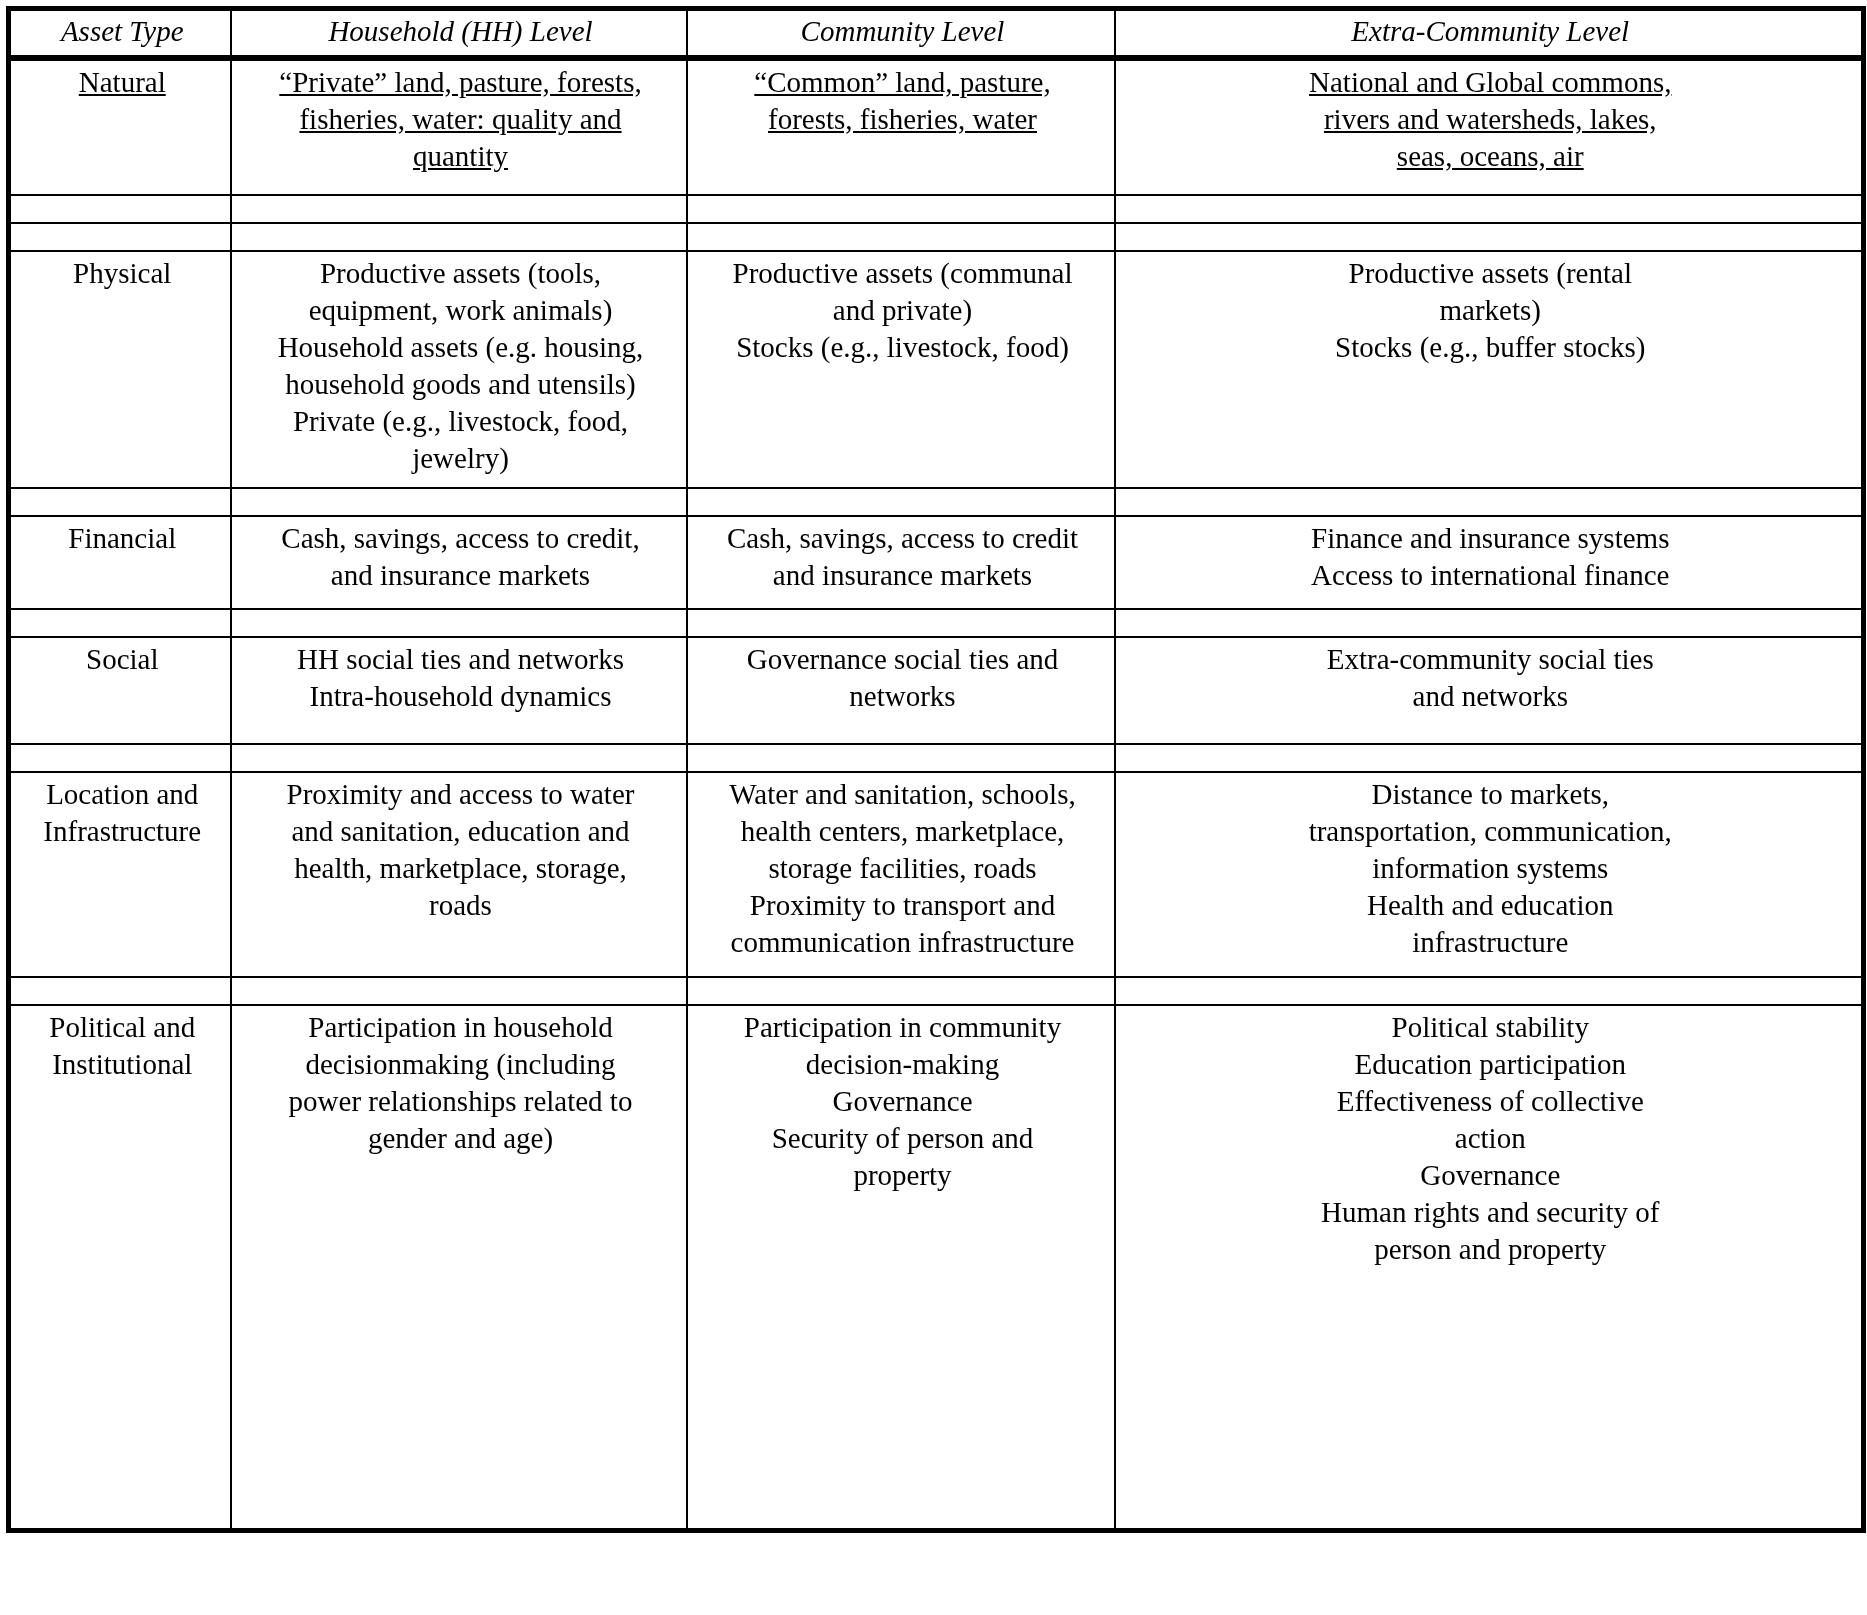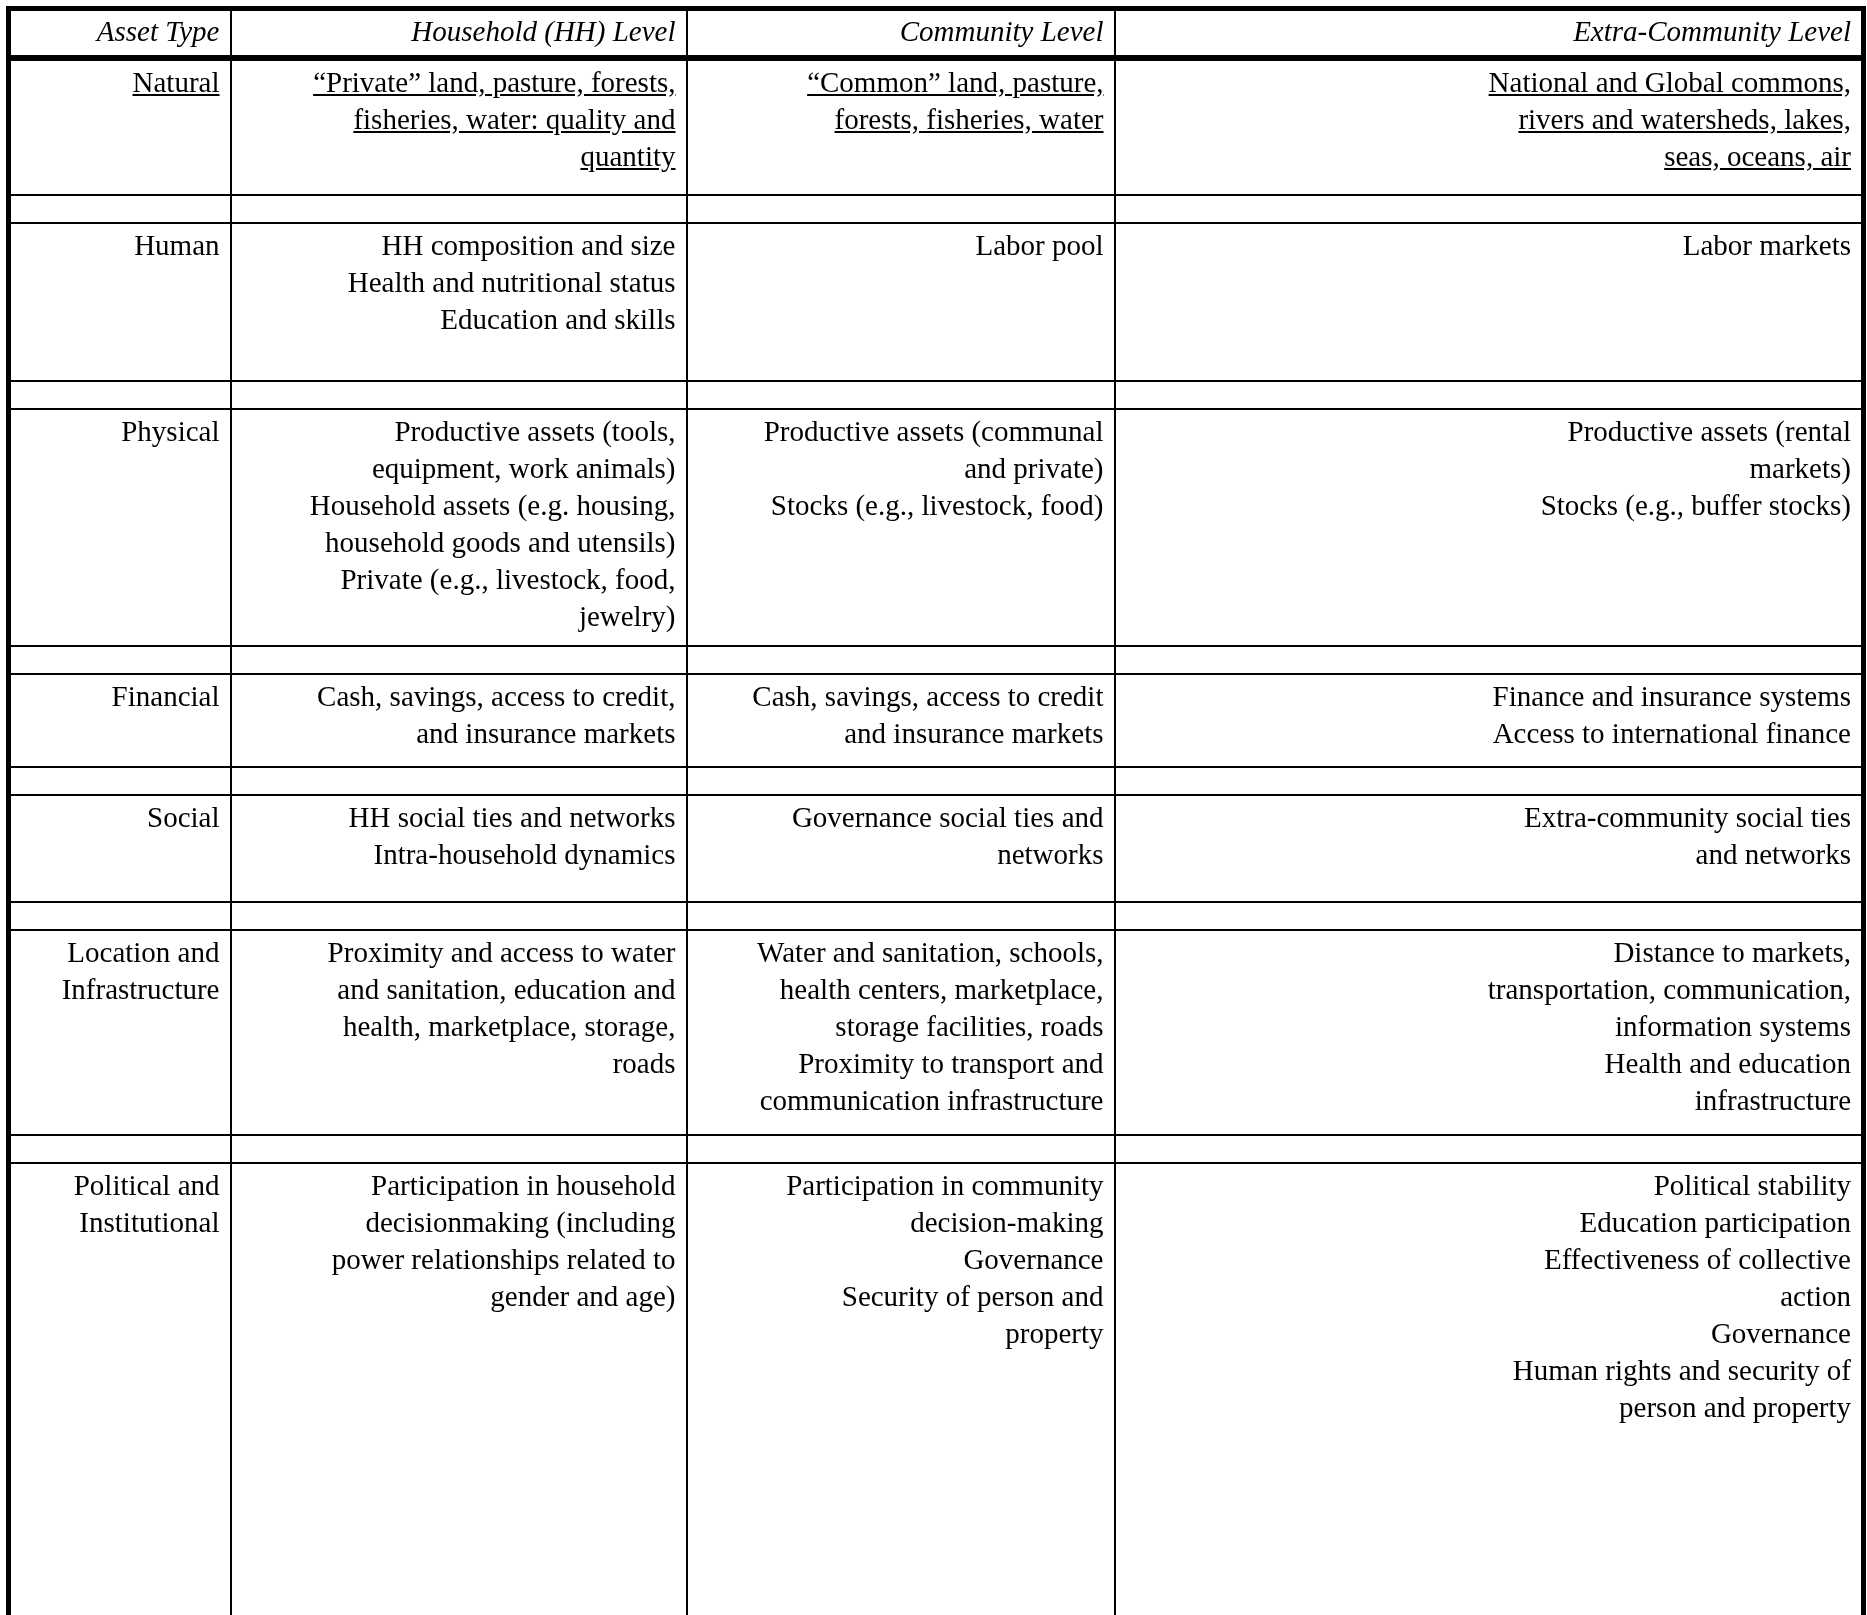--- a/index.html
+++ b/index.html
@@ -18,21 +18,21 @@
     margin: 6px;
     background: #ffffff;
   }
   col.c1 { width: 222px; }
   col.c2 { width: 456px; }
   col.c3 { width: 428px; }
   col.c4 { width: 749px; }
   th, td {
     border: 2px solid #000000;
     vertical-align: top;
-    text-align: right;
+    text-align: center;
     padding: 3px 10px 4px 14px;
     font-size: 29px;
     line-height: 37px;
     font-weight: normal;
     overflow: hidden;
   }
   table.assets-table {
     border: 5px solid #000000;
   }
   thead th {
@@ -88,36 +88,20 @@
           <div class="line">rivers and watersheds, lakes,</div>
           <div class="line">seas, oceans, air</div>
         </td>
       </tr>
       <tr class="spacer-row">
         <td></td>
         <td></td>
         <td></td>
         <td></td>
       </tr>
-      <tr class="content-row row-human">
-        <td>
-          <div class="line">Human</div>
-        </td>
-        <td>
-          <div class="line">HH composition and size</div>
-          <div class="line">Health and nutritional status</div>
-          <div class="line">Education and skills</div>
-        </td>
-        <td>
-          <div class="line">Labor pool</div>
-        </td>
-        <td>
-          <div class="line">Labor markets</div>
-        </td>
-      </tr>
       <tr class="spacer-row">
         <td></td>
         <td></td>
         <td></td>
         <td></td>
       </tr>
       <tr class="content-row row-physical">
         <td>
           <div class="line">Physical</div>
         </td>

